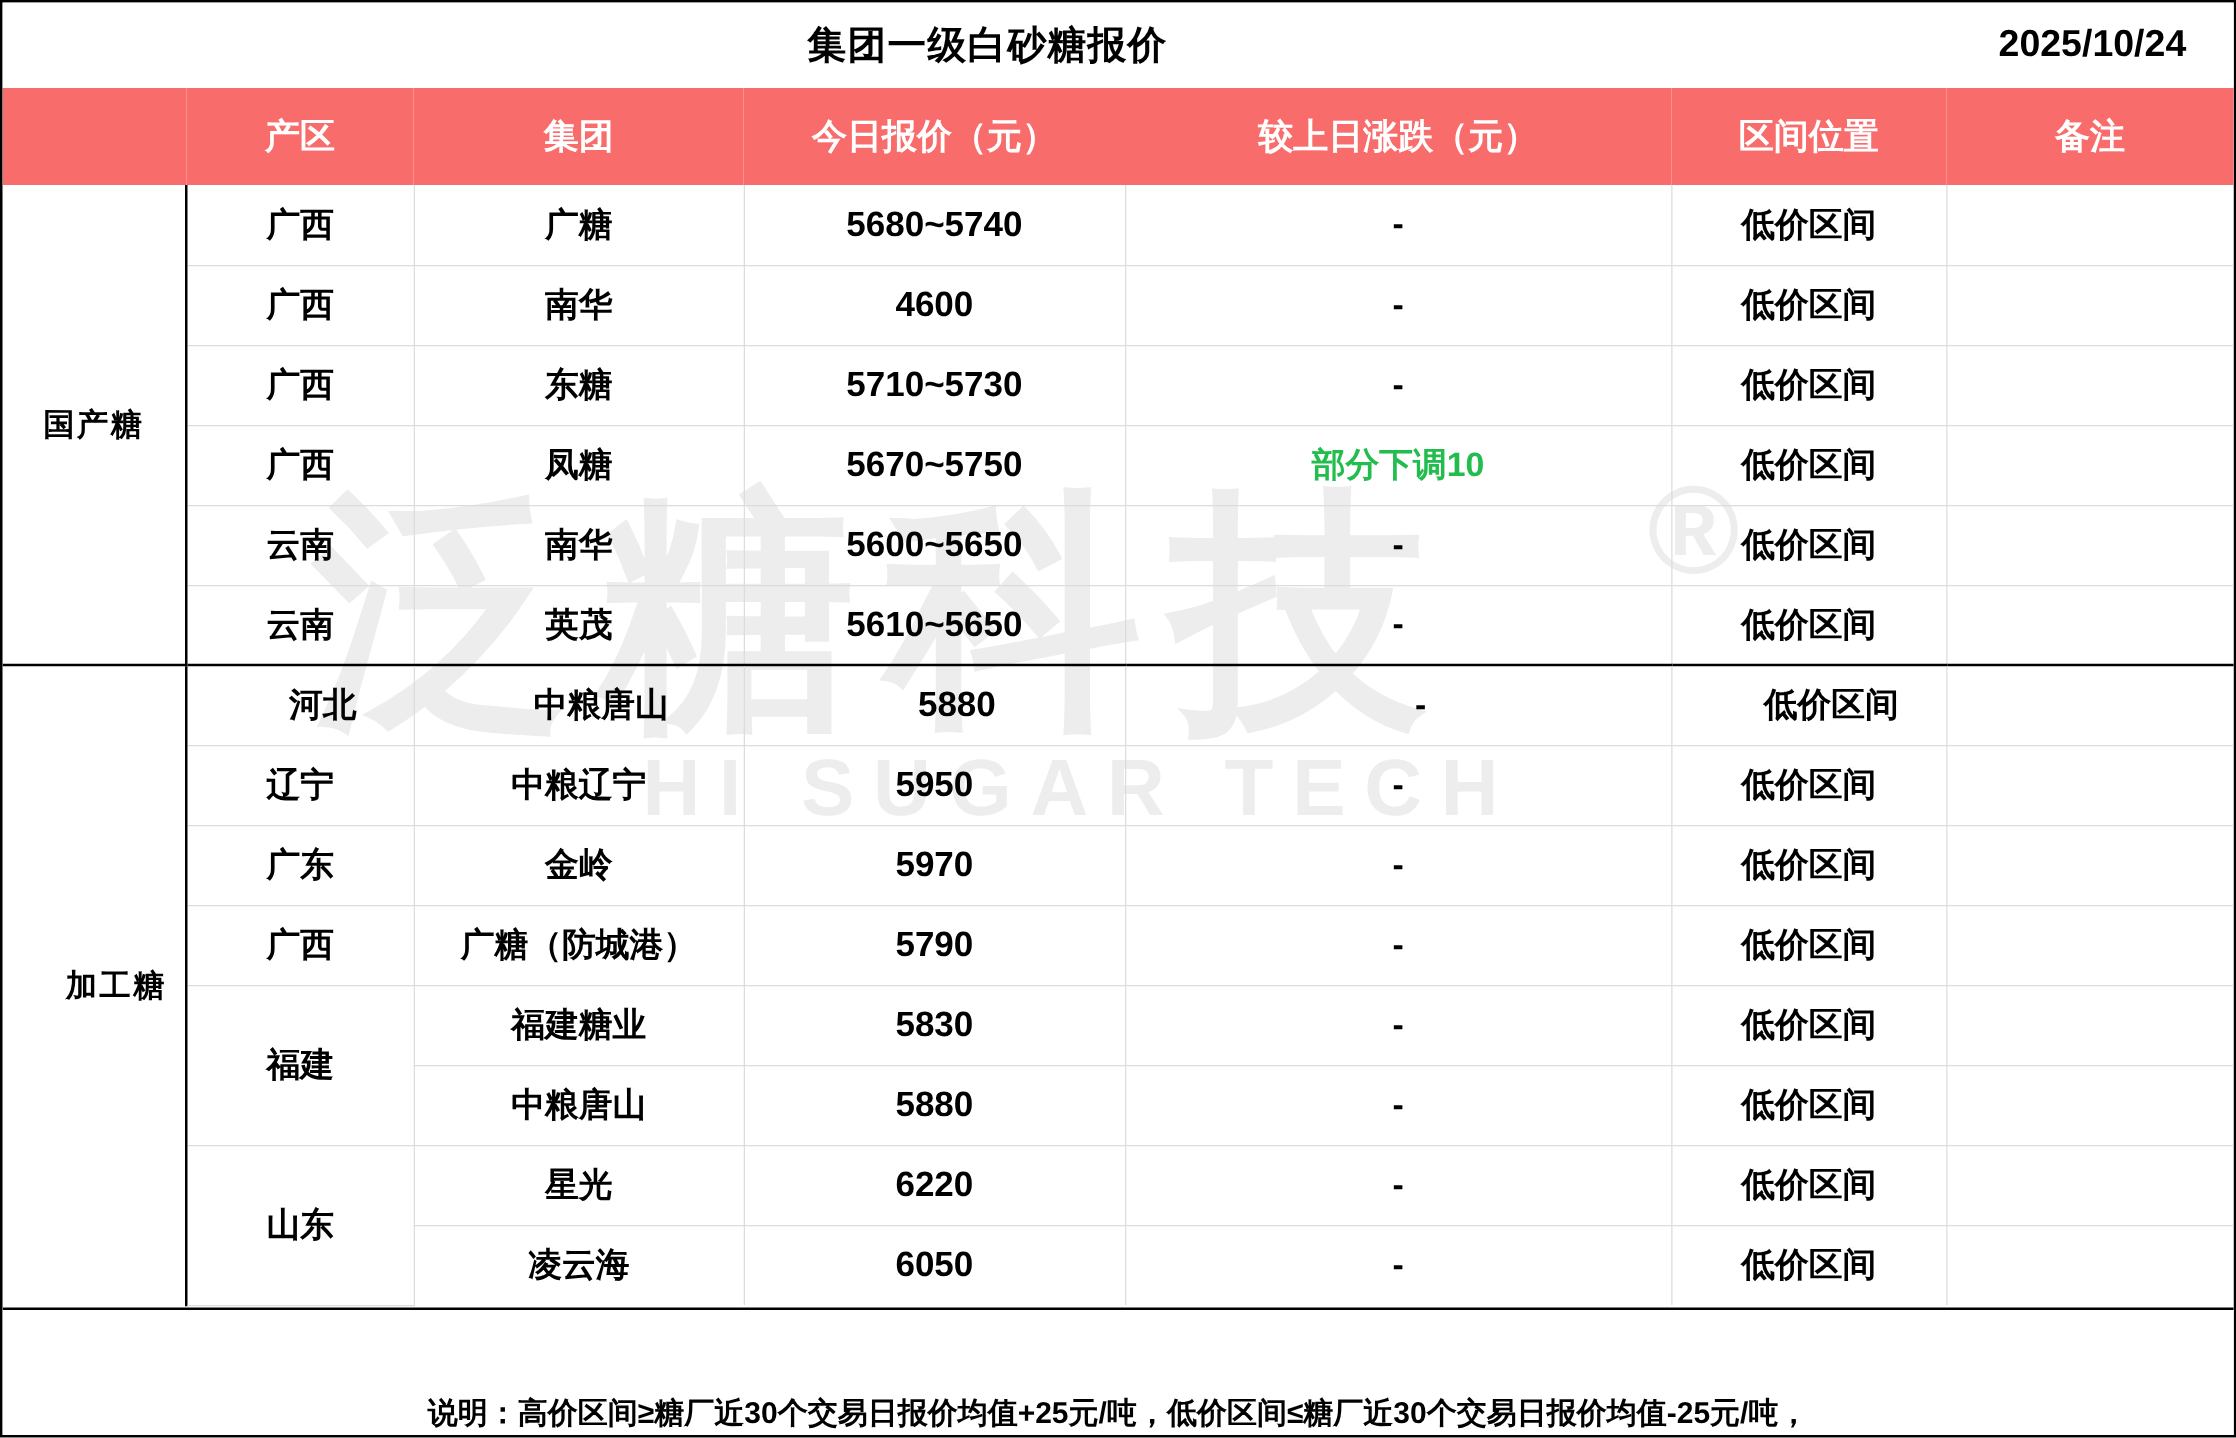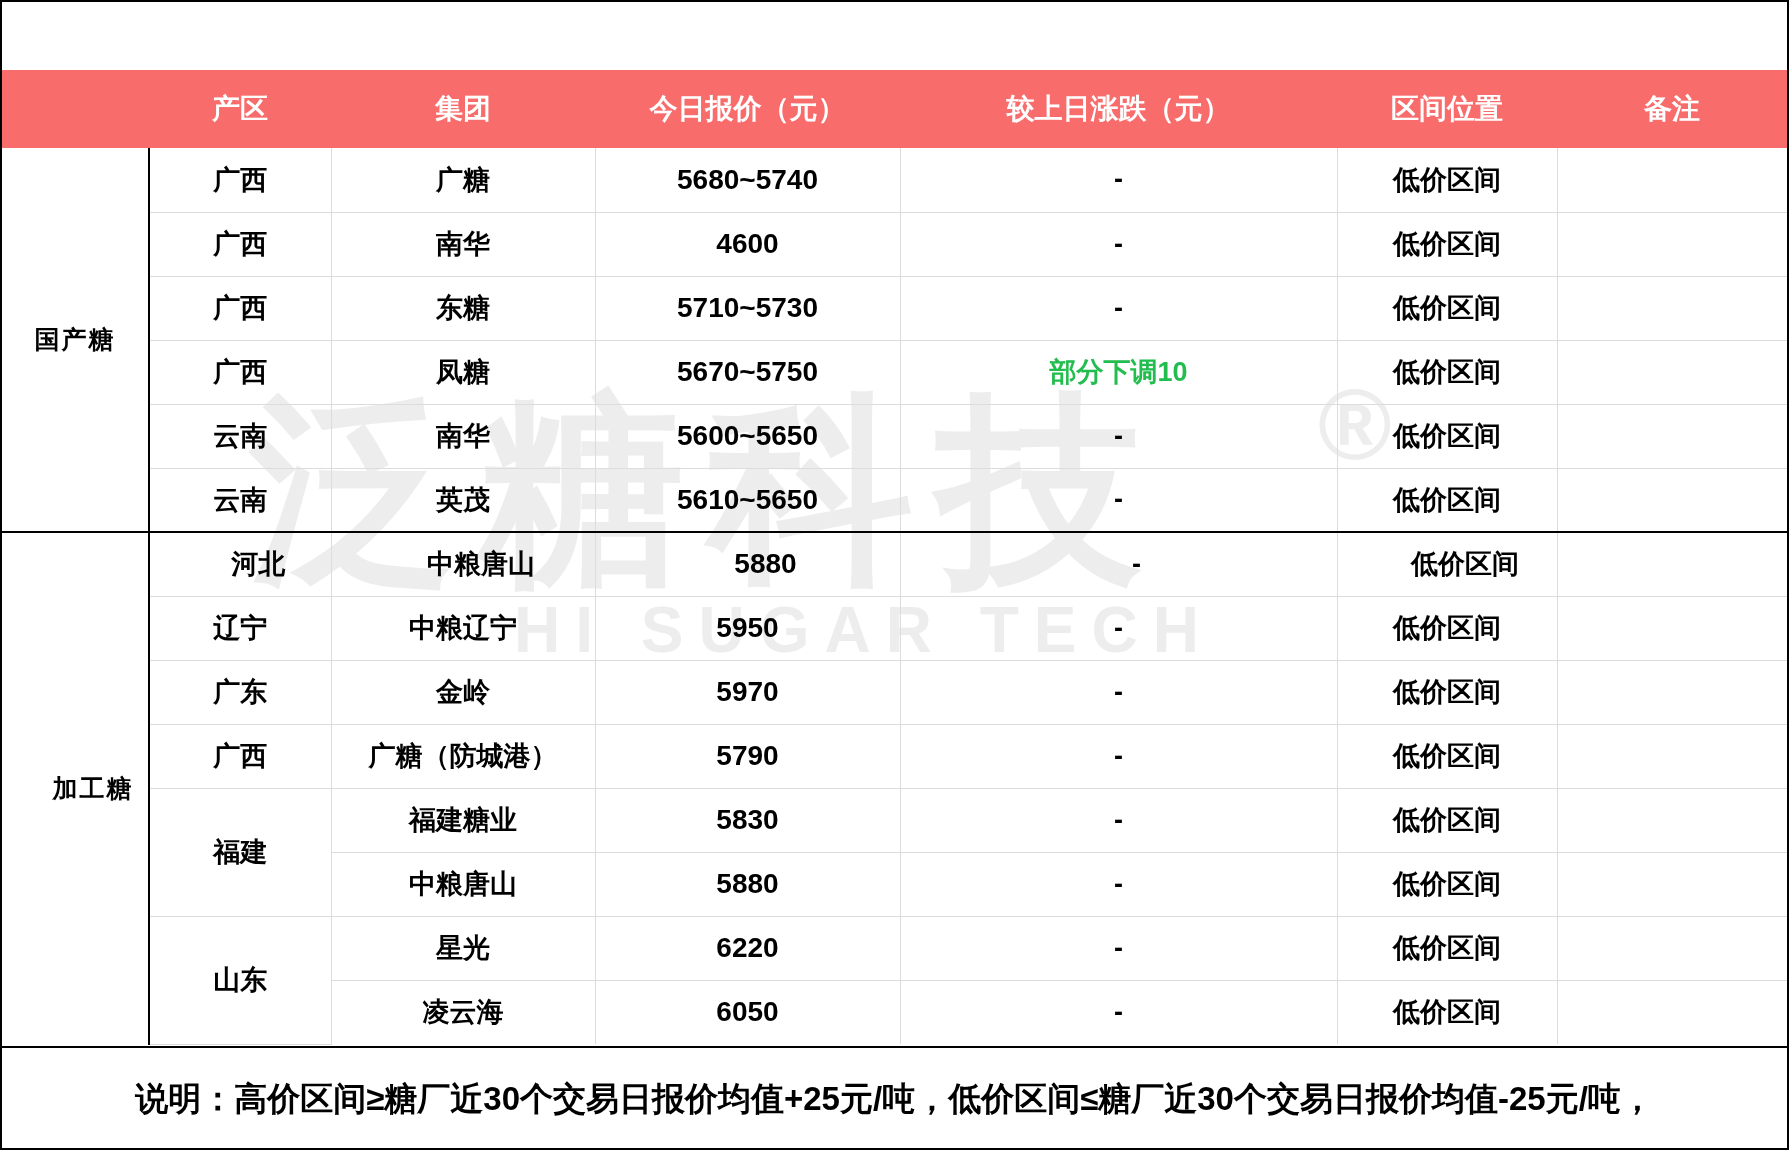--- a/index.html
+++ b/index.html
@@ -69,29 +69,33 @@
   }
   tr.section-start td{border-top:2px solid var(--line);padding-left:36px;}
   td.price{font-size:28px;}
   td.change{font-size:27px;}
   td.change.down{color:var(--green);}
   
   .footer{
     position:absolute;left:0;right:0;top:1044px;bottom:0;z-index:2;
     border-top:2px solid var(--line);
     background:#fff;
-    display:flex;flex-direction:column;justify-content:center;align-items:center;
-    font-size:33px;line-height:35px;
+    display:flex;flex-direction:column;justify-content:flex-end;align-items:center;
+    font-size:24px;line-height:35px;
   }
 </style>
 </head>
 <body>
 
 <div class="sheet">
 
+  <div class="titlebar">
+    <div class="title">集团一级白砂糖报价</div>
+    <div class="date">2025/10/24</div>
+  </div>
 
   <div class="wm wm-cn">泛糖科技</div>
   <div class="wm wm-reg">®</div>
   <div class="wm wm-en">HI SUGAR TECH</div>
 
   <table class="quote">
     <colgroup>
       <col style="width:147px">
         <col style="width:182px">
         <col style="width:264px">

